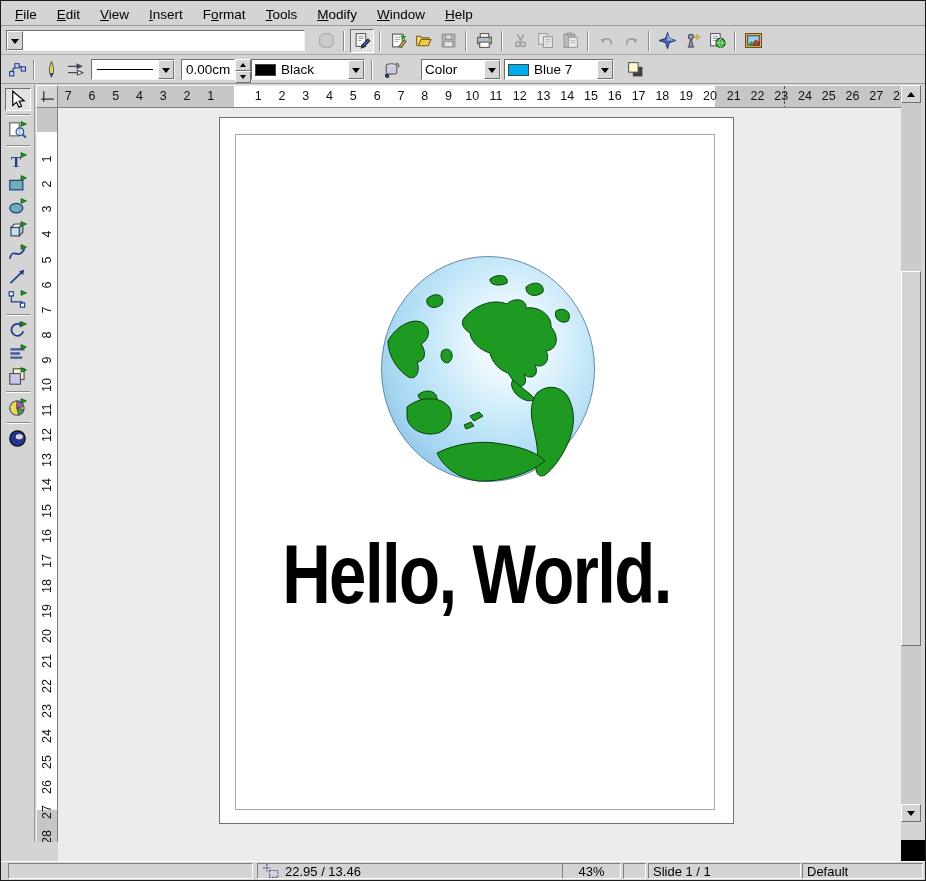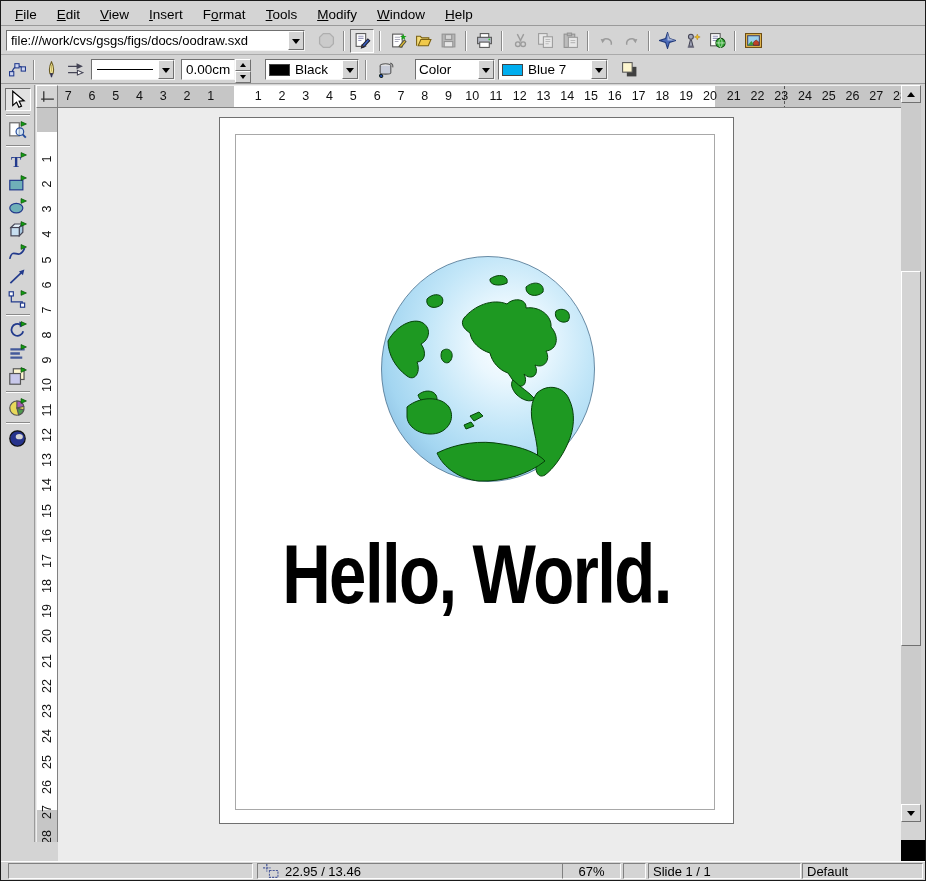--- a/index.html
+++ b/index.html
@@ -128,21 +128,20 @@
       <div class="menu-item"><u>I</u>nsert</div>
       <div class="menu-item">F<u>o</u>rmat</div>
       <div class="menu-item"><u>T</u>ools</div>
       <div class="menu-item"><u>M</u>odify</div>
       <div class="menu-item"><u>W</u>indow</div>
       <div class="menu-item"><u>H</u>elp</div>
     </div>
 
   <div id="funcbar">
     <div class="combo" id="urlcombo">
-      <input value="file:///work/cvs/gsgs/figs/docs/oodraw.sxd" style="">
       <button class="cbtn"></button>
     </div>
     <div id="fbicons">
         <button class="tbtn disabled">
           <span class="icon">
             <svg viewBox="0 0 16 16">
               <polygon points="5,1.5 11,1.5 14.5,5 14.5,11 11,14.5 5,14.5 1.5,11 1.5,5" fill="#c0c0c0" stroke="#808080" stroke-width="1.2"></polygon>
             </svg>
           </span>
         </button>
@@ -319,21 +318,21 @@
       <div class="linesample"></div>
       <button class="cbtn"></button>
     </div>
     <div class="spin">
       <div class="spinfield">0.00cm</div>
       <div class="spincol">
         <button class="spinbtn up"></button>
         <button class="spinbtn down"></button>
       </div>
     </div>
-    <div class="combo" style="width:94px;margin-left:14px">
+    <div class="combo" style="width:114px;margin-left:0">
       <span class="swatch" id="lineswatch" style="background: rgb(0, 0, 0);"></span>
       <span class="ctext">Black</span>
       <button class="cbtn"></button>
     </div>
     <div class="tsep" style="margin:0 6px"></div>
     <button class="tbtn">
       <span class="icon">
           <svg viewBox="0 0 16 16">
             <ellipse cx="8" cy="4.5" rx="5" ry="2" fill="#e8e8e8" stroke="#555"></ellipse>
             <path d="M3 4.5 V11 C3 12.8 13 12.8 13 11 V4.5" fill="#c8ccd8" stroke="#555"></path>
@@ -680,19 +679,19 @@
     <div class="sfield" id="sf1"></div>
     <div class="sfield" id="sf2">
       <span class="icon">
           <svg viewBox="0 0 16 16">
             <path d="M1 4.5 H8 M4.5 1 V8" stroke="#4a5a9a" stroke-width="1.2" stroke-dasharray="2 1"></path>
             <rect x="7" y="7" width="8" height="6.5" fill="none" stroke="#4a5a9a" stroke-dasharray="2 1"></rect>
           </svg>
         </span>
       <span>22.95 / 13.46</span>
     </div>
-    <div class="sfield" id="sf3">67%</div>
+    <div class="sfield" id="sf3">43%</div>
     <div class="sfield" id="sf4"></div>
     <div class="sfield" id="sf5">Slide 1 / 1</div>
     <div class="sfield" id="sf6">Default</div>
   </div>
 
 </div>
 
 </body></html>

